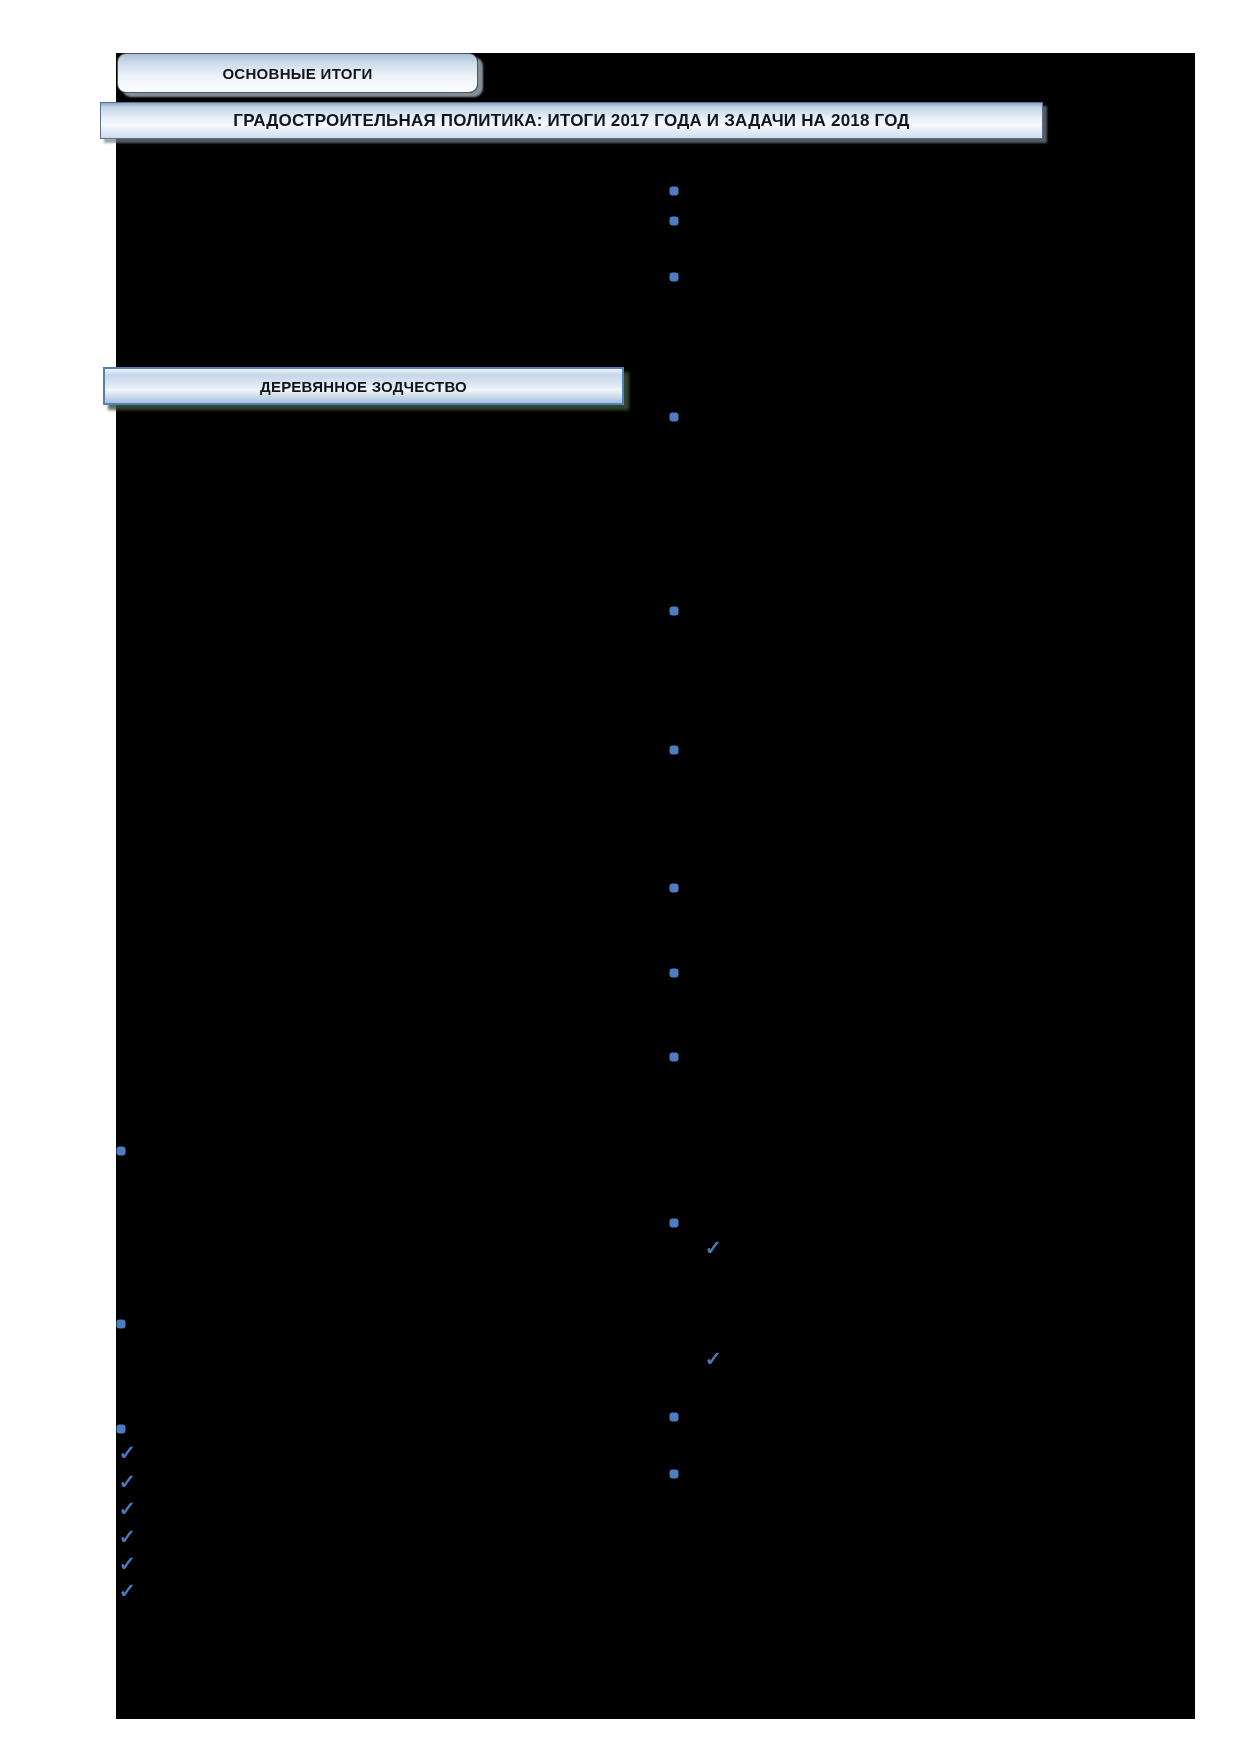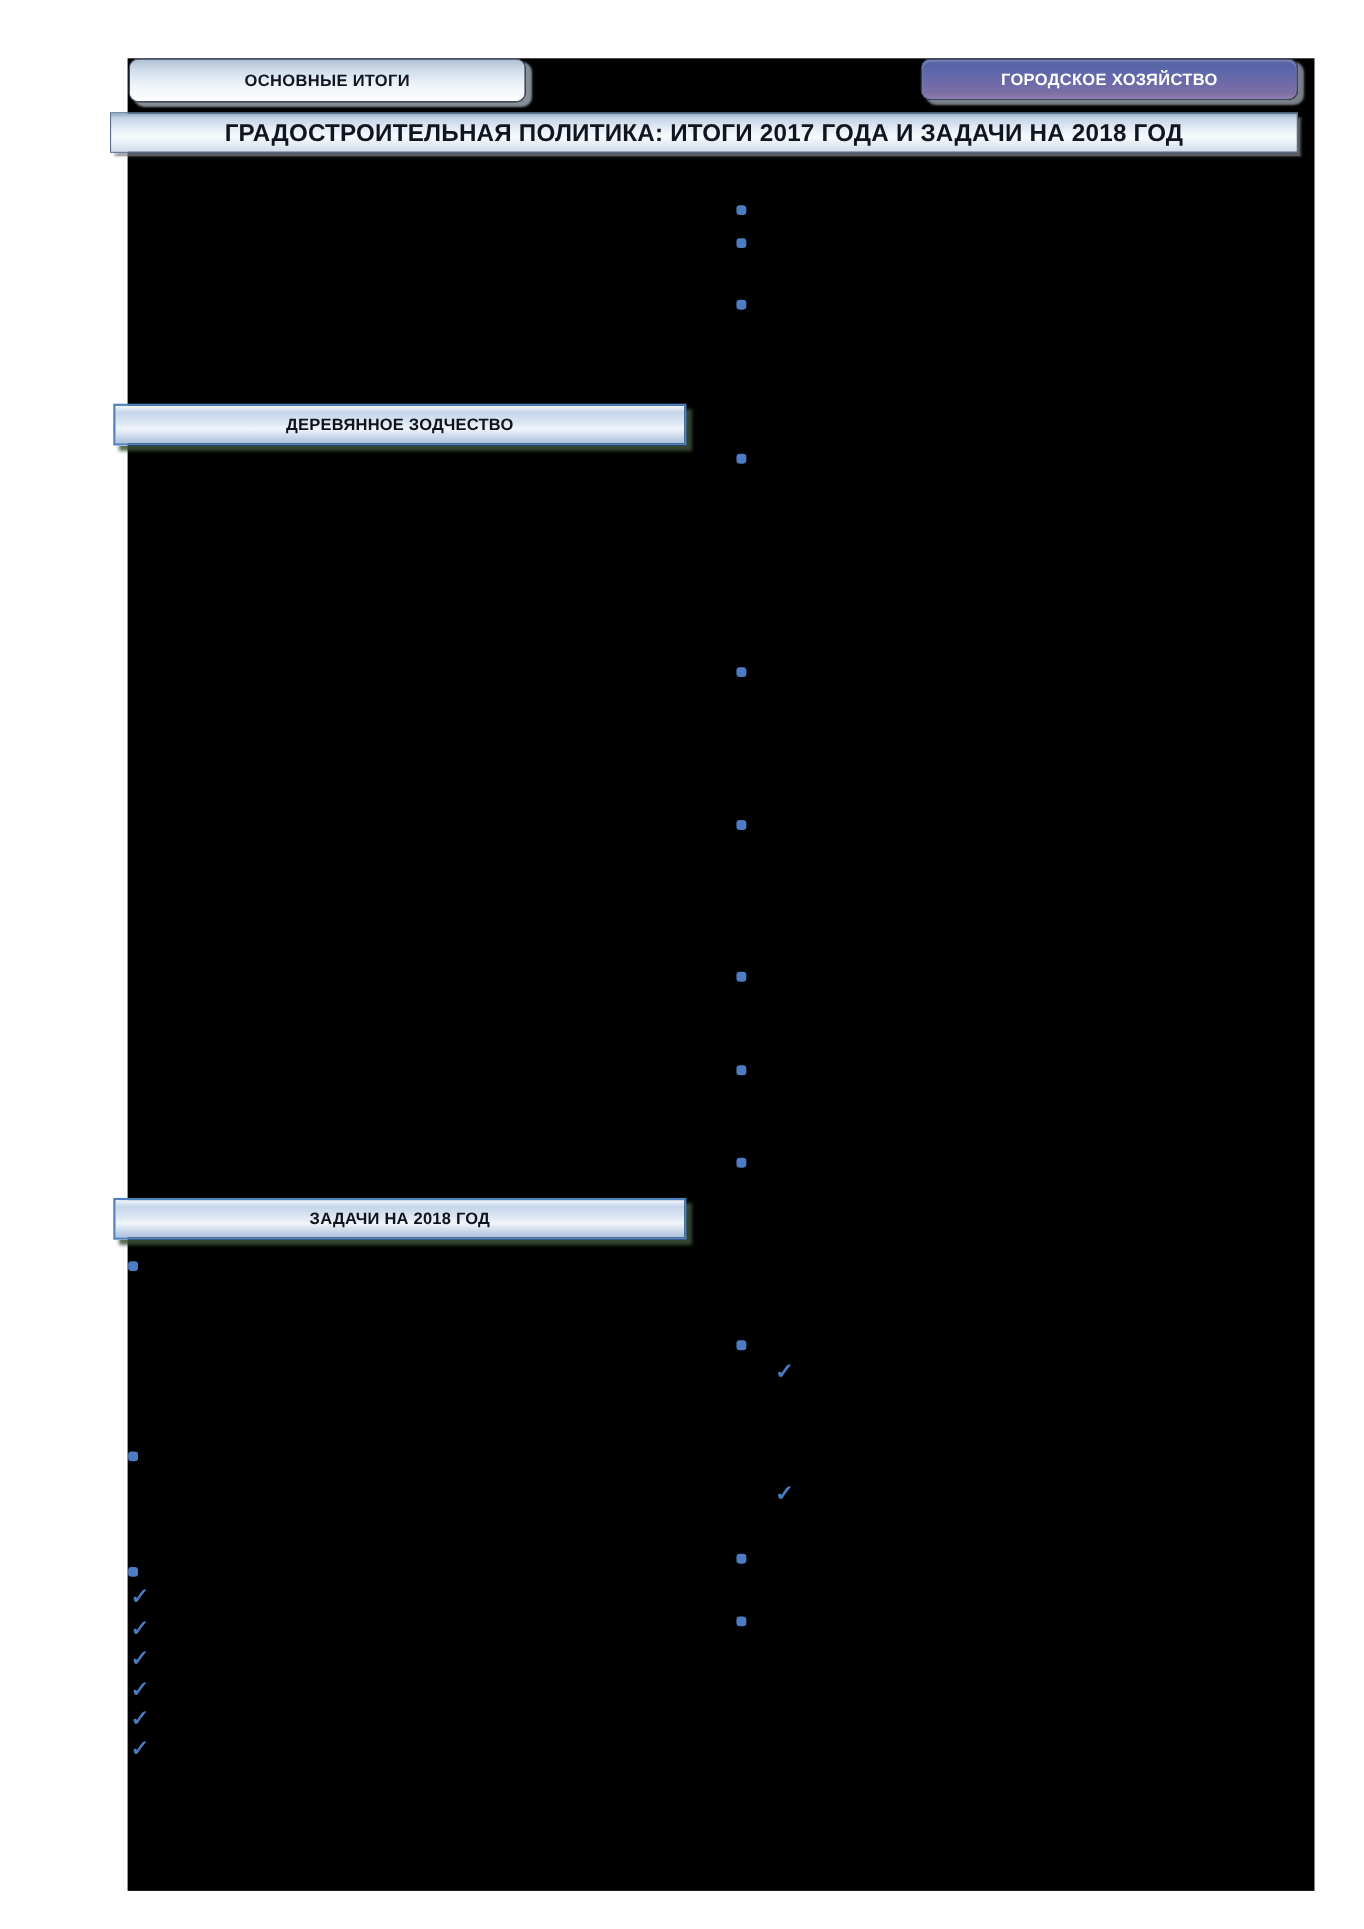--- a/index.html
+++ b/index.html
@@ -30,25 +30,25 @@
     height:38px;
     background:linear-gradient(180deg,#4f5f9f 0%,#5d68ab 30%,#6f6aa8 62%,#7e6fa4 85%,#8f7eb1 100%);
     border:1px solid #3f4660;color:#ffffff;
     box-shadow:5px 4px 2px rgba(135,142,152,.9), inset 0 2px 2px rgba(255,255,255,.25);
     z-index:2;
   }
   .tab-2{left:483px;width:349px;}
   .tab-3{left:837px;width:343px;}
   
   .main-header{
-    position:absolute;left:100px;top:102px;width:1080px;height:37px;
+    position:absolute;left:100px;top:102px;width:943px;height:37px;
     box-sizing:border-box;border:1px solid #5a708c;
     background:linear-gradient(180deg,#8fa8c4 0%,#c3d3e6 12%,#eaf1f8 45%,#f7fafd 62%,#cfdcec 100%);
     display:flex;align-items:center;justify-content:center;
-    font-weight:bold;font-size:22px;color:#10151f;letter-spacing:.2px;
+    font-weight:bold;font-size:17px;color:#10151f;letter-spacing:.2px;
     box-shadow:4px 4px 2px rgba(125,130,140,.7);
     z-index:2;
   }
   
   .section-bar{
     position:absolute;left:103px;width:521px;height:38px;
     box-sizing:border-box;border:2px solid #4F81BD;
     background:linear-gradient(180deg,#f2f6fb 0%,#c5d5e9 18%,#dce7f3 45%,#f0f5fa 62%,#a9c0dc 100%);
     display:flex;align-items:center;justify-content:center;
     font-weight:bold;font-size:15px;color:#0f141c;letter-spacing:.2px;
@@ -71,27 +71,25 @@
 </head>
 <body>
 
 <div class="page">
 
   <div class="content-bg"></div>
 
   <div class="tab tab-active">ОСНОВНЫЕ ИТОГИ</div>
 
 
-  <div class="tab tab-purple tab-3">ГОРОДСКОЕ ХОЗЯЙСТВО</div>
 
   <div class="main-header">ГРАДОСТРОИТЕЛЬНАЯ ПОЛИТИКА: ИТОГИ 2017 ГОДА И ЗАДАЧИ НА 2018 ГОД</div>
 
   <div class="section-bar section-1">ДЕРЕВЯННОЕ ЗОДЧЕСТВО</div>
 
-  <div class="section-bar section-2">ЗАДАЧИ НА 2018 ГОД</div>
 
   <div id="marker-layer">
       <div class="marker-bullet" style="left: 674px; top: 191px;"></div>
       <div class="marker-bullet" style="left: 674px; top: 221px;"></div>
       <div class="marker-bullet" style="left: 674px; top: 277px;"></div>
       <div class="marker-bullet" style="left: 674px; top: 417px;"></div>
       <div class="marker-bullet" style="left: 674px; top: 611px;"></div>
       <div class="marker-bullet" style="left: 674px; top: 750px;"></div>
       <div class="marker-bullet" style="left: 674px; top: 888px;"></div>
       <div class="marker-bullet" style="left: 674px; top: 973px;"></div>

